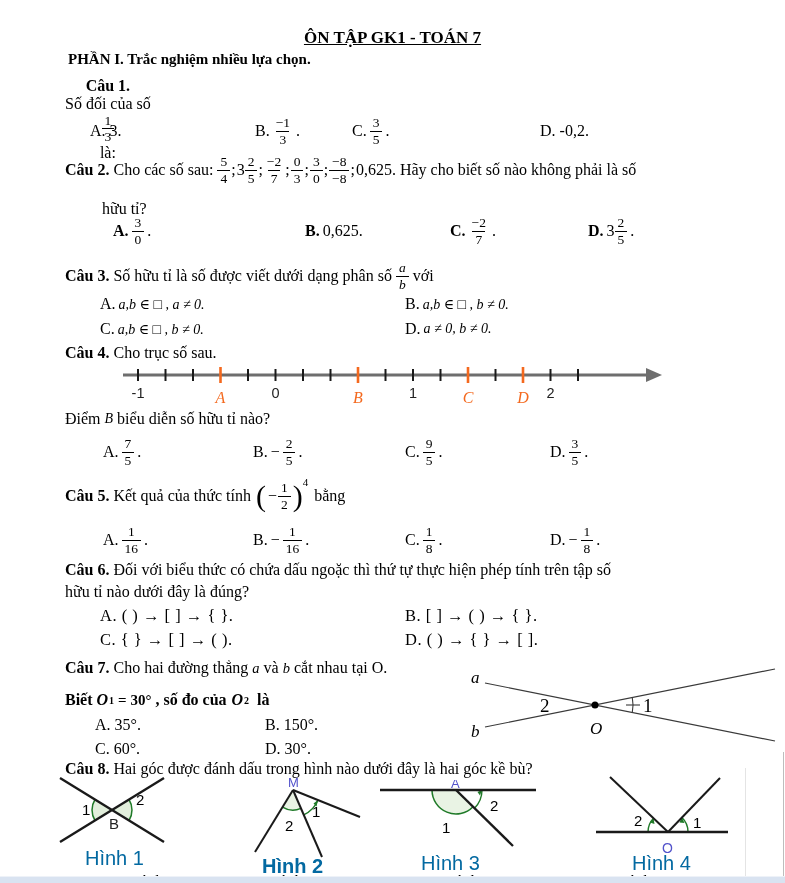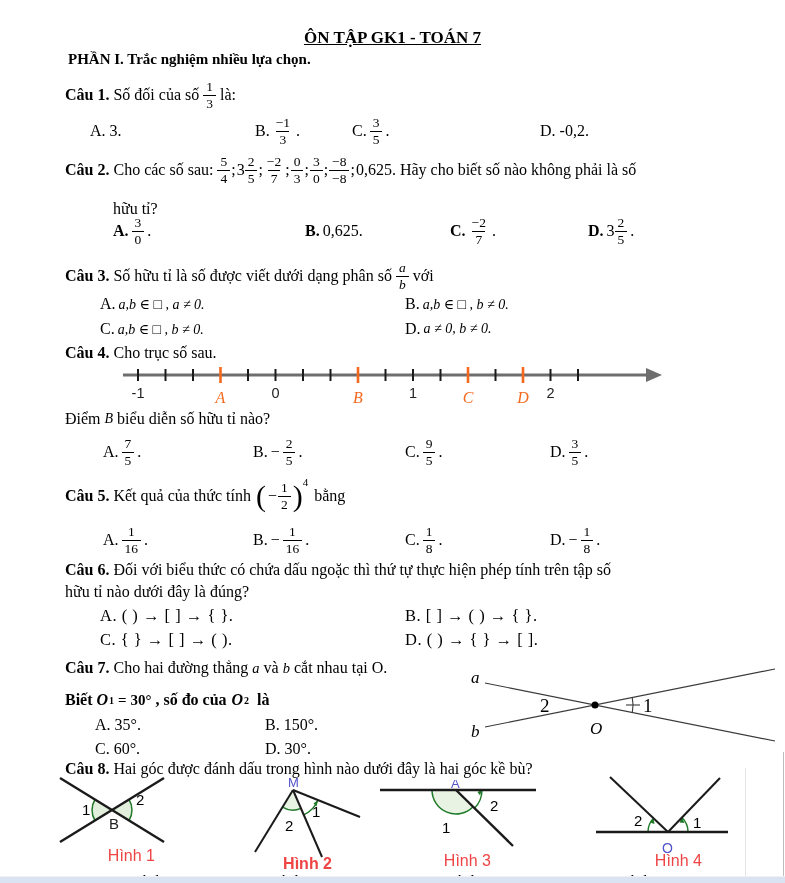--- a/index.html
+++ b/index.html
@@ -17,39 +17,39 @@
   .frac .den{border-top:1.2px solid #000;padding:0 3px;}
   .mixed{display:inline-flex;align-items:center;}
   .opt{position:absolute;display:flex;align-items:center;white-space:nowrap;}
   .opt>*{margin-right:3px;}
   .mi{font-style:italic;}
   .math{font-style:italic;font-size:14px;}
   .brk{font-size:16.5px;letter-spacing:0.5px;}
   .bigp{font-size:30px;font-weight:400;line-height:0;padding:0 1px;}
   .sup4{font-size:11px;position:relative;top:-14px;left:-2px;}
   sub{font-size:10px;}
-  .caption{font-family:"Liberation Sans","DejaVu Sans",sans-serif;font-size:16px;
-           width:70px;text-align:right;color:#ef4444;}
+  .caption{font-family:"Liberation Sans","DejaVu Sans",sans-serif;font-size:20px;
+           width:70px;text-align:left;color:#0369a1;}
   #title{top:28px;left:0;width:785px;text-align:center;font-size:17px;font-weight:bold;
          text-decoration:underline;}
   #statusbar{left:0;right:0;bottom:0;height:6px;background:#d9e3f1;border-top:1px solid #eef2f8;z-index:5;}
   .vline1{left:745px;top:768px;width:1px;height:109px;background:#e4e4e4;}
   .vline2{left:783px;top:752px;width:1px;height:126px;background:#bdbdbd;}
   svg text{font-family:"Liberation Sans","DejaVu Sans",sans-serif;}
   svg text.ser{font-family:"Liberation Serif","DejaVu Serif",serif;}
 </style>
 </head>
 <body>
 
 <div id="page">
 
   <div id="title" class="abs">ÔN TẬP GK1 - TOÁN 7</div>
   <div class="abs b" style="top:51px;left:68px;font-size:15px;">PHẦN I. Trắc nghiệm nhiều lựa chọn.</div>
 
-  <div class="abs stem" style="top:77px;left:65px;height:36px;">
+  <div class="abs stem" style="top:77px;left:65px;height:36px;flex-direction:column;">
     <span class="b">Câu 1.</span>
     <span>Số đối của số</span>
     <span class="frac">
         <span class="num">1</span>
         <span class="den">3</span>
       </span>
     <span>là:</span>
   </div>
   <div class="abs" style="top:113px;left:0;width:785px;height:36px;">
     <span class="opt" style="left:90px;top:0;height:36px;">
@@ -108,21 +108,21 @@
       </span>
     <span class="tight">;</span>
     <span class="frac tight">
         <span class="num">−8</span>
         <span class="den">−8</span>
       </span>
     <span class="tight">;</span>
     <span>0,625.</span>
     <span>Hãy cho biết số nào không phải là số</span>
   </div>
-  <div class="abs" style="top:200px;left:113px;">hữu tỉ?</div>
+  <div class="abs" style="top:200px;left:102px;">hữu tỉ?</div>
   <div class="abs" style="top:211px;left:0;width:785px;height:40px;">
     <span class="opt" style="left:113px;top:0;height:40px;">
       <span class="b">A.</span>
       <span class="frac">
           <span class="num">3</span>
           <span class="den">0</span>
         </span>
       <span>.</span>
     </span>
     <span class="opt" style="left:305px;top:0;height:40px;">

